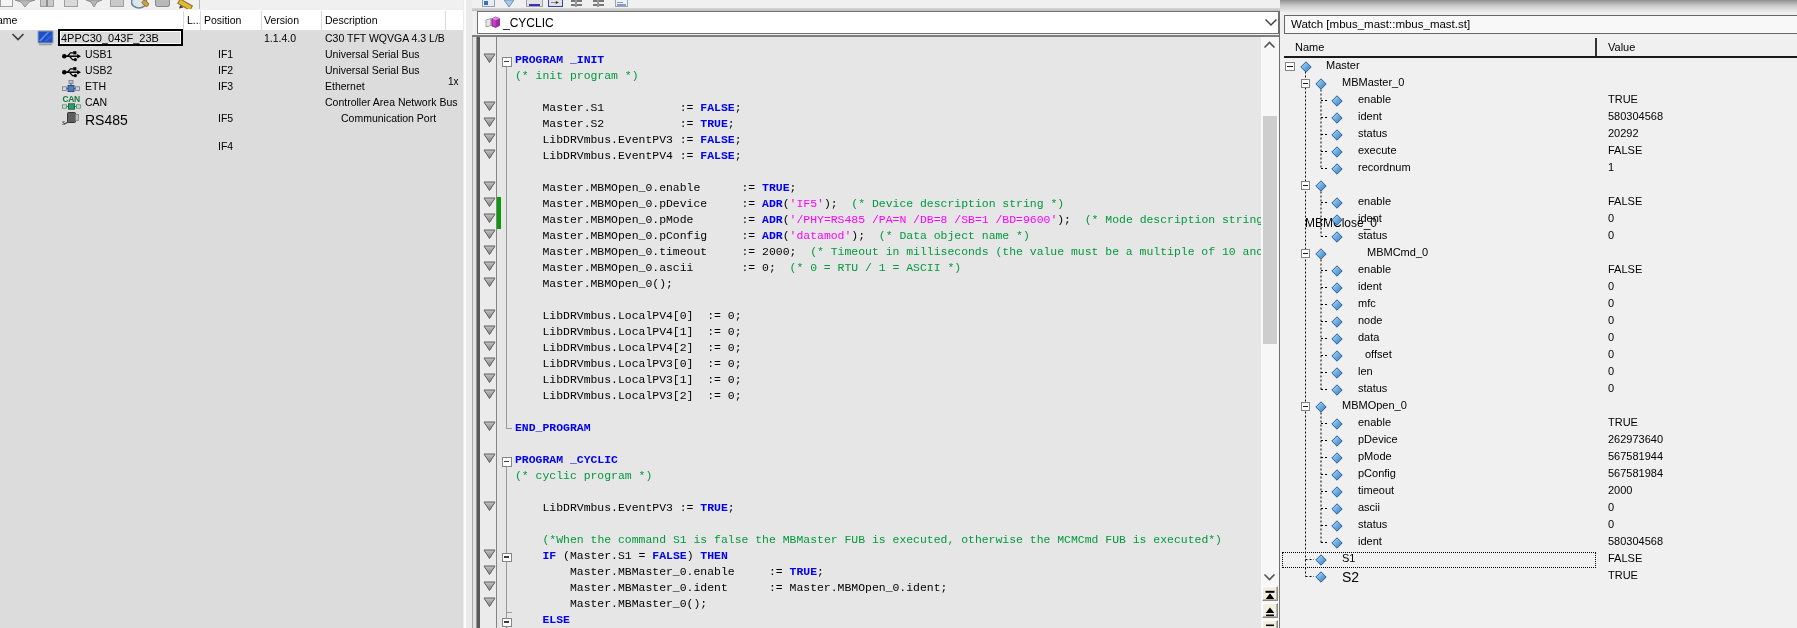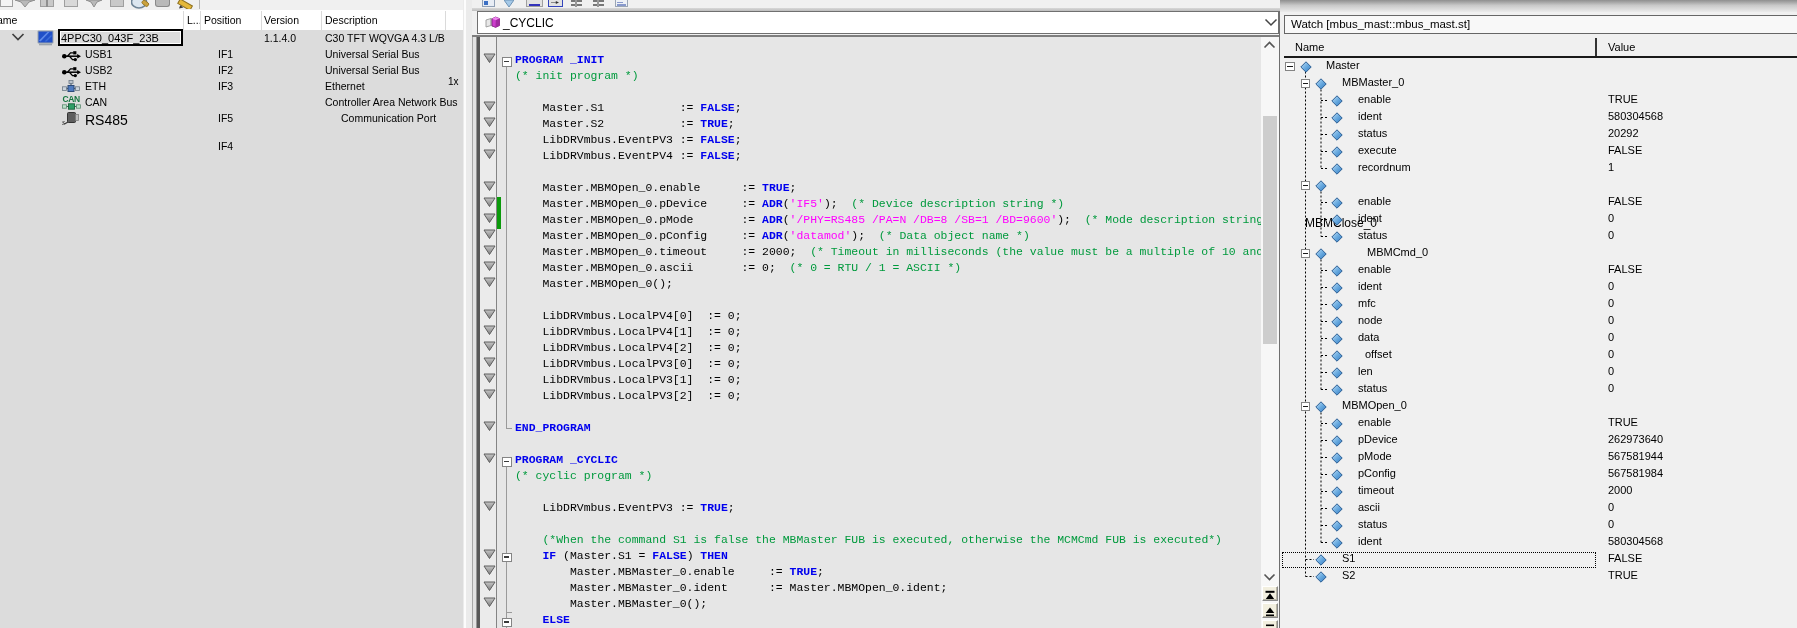--- a/index.html
+++ b/index.html
@@ -863,14 +863,14 @@
 <svg class="abs" style="left:1315.0px;top:570.5px;" width="12" height="12" viewBox="0 0 12 12">
 <polygon points="6,0.8 11.2,6 6,11.2 0.8,6" fill="url(#dg31)" stroke="#2d5f94" stroke-width="1"></polygon>
 <defs>
       <linearGradient id="dg31" x1="0" y1="0" x2="1" y2="1">
 <stop offset="0" stop-color="#c3e0f7"></stop>
         <stop offset="0.5" stop-color="#6aabe0"></stop>
         <stop offset="1" stop-color="#2f77c0"></stop>
       </linearGradient>
     </defs>
   </svg>
-<div class="abs" style="left:1342px;top:569.0px;font-size:11px;color:#000;">S2</div>
+<div class="abs" style="left:1342px;top:569.0px;font-size:14px;color:#000;">S2</div>
 <div class="abs" style="left:1608px;top:569.0px;font-size:11px;color:#000;">TRUE</div>
 <div class="abs" style="left:1282px;top:552px;width:314px;height:16px;border:1px dotted #000;"></div>
 </body></html>

